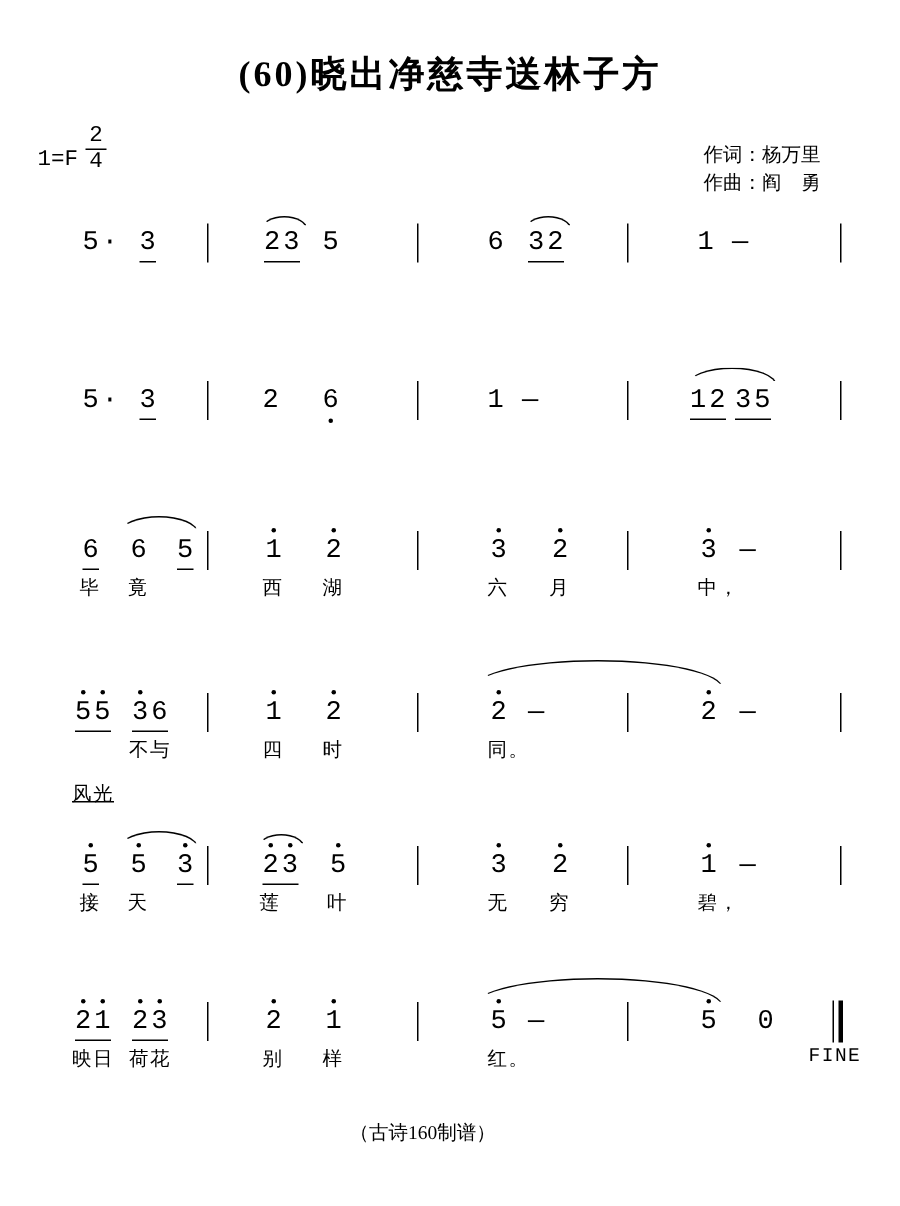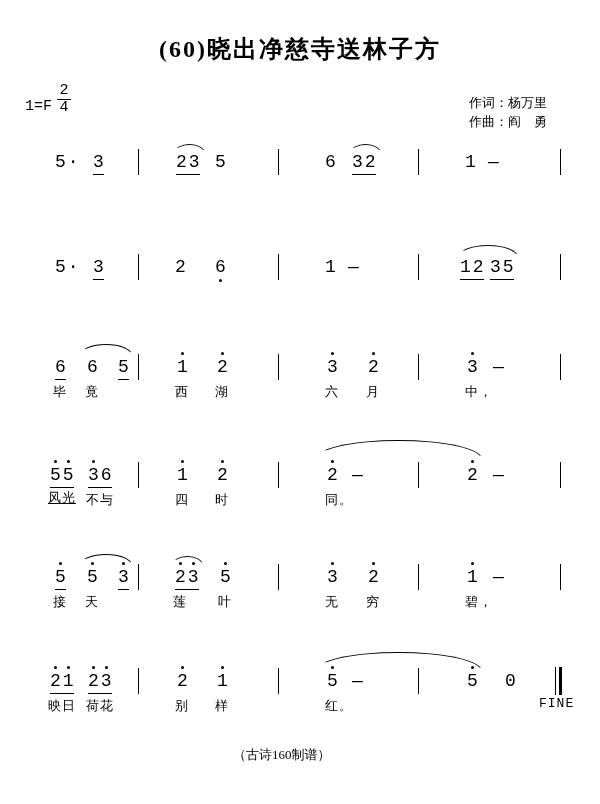--- a/index.html
+++ b/index.html
@@ -179,21 +179,21 @@
     </div>
     <div class="barline" style="left: 138px; top: 462px; height: 26px;"></div>
     <div class="barline" style="left: 278px; top: 462px; height: 26px;"></div>
     <div class="barline" style="left: 418px; top: 462px; height: 26px;"></div>
     <div class="barline" style="left: 560px; top: 462px; height: 26px;"></div>
     <div class="arc" style="left: 315px; top: 440px; width: 165px; height: 17px;"></div>
     <div class="note-item ul" style="left: 50px; top: 466px;">
       <span class="ch hi">5</span>
       <span class="ch hi">5</span>
     </div>
-    <div class="lyric" style="left: 48px; top: 491px; text-decoration: underline;">风光</div>
+    <div class="lyric" style="left: 48px; top: 522px; text-decoration: underline;">风光</div>
     <div class="note-item ul" style="left: 88px; top: 466px;">
       <span class="ch hi">3</span>
       <span class="ch">6</span>
     </div>
     <div class="lyric" style="left: 86px; top: 493px;">不与</div>
     <div class="note-item" style="left: 177px; top: 466px;">
       <span class="ch hi">1</span>
     </div>
     <div class="lyric" style="left: 175px; top: 493px;">四</div>
     <div class="note-item" style="left: 217px; top: 466px;">

